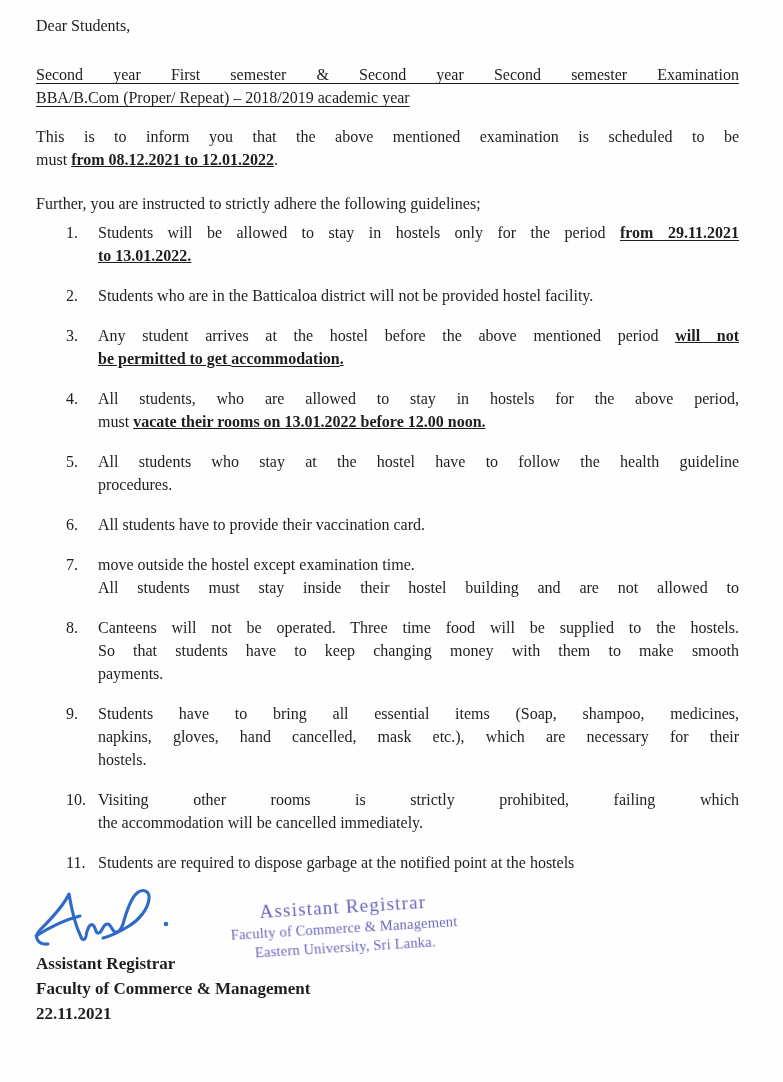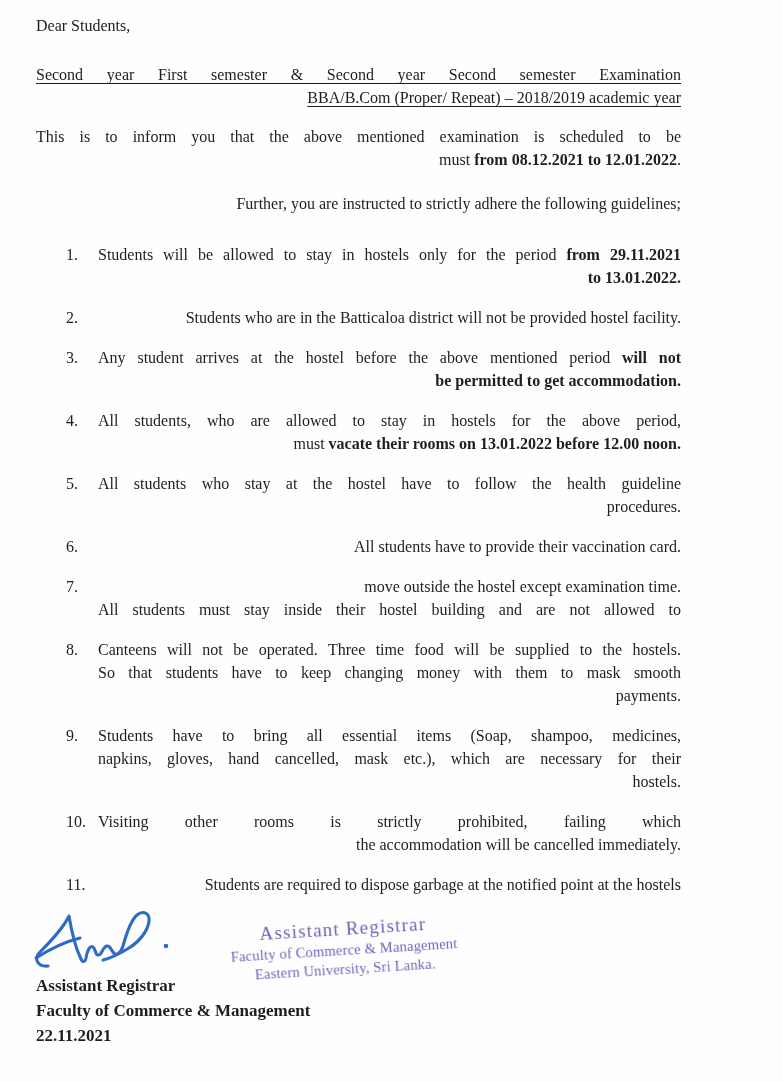--- a/index.html
+++ b/index.html
@@ -15,34 +15,34 @@
     background: #fefefe;
     color: var(--text);
     font-family: "Liberation Serif", "DejaVu Serif", serif;
     font-size: 16px;
     overflow: hidden;
   }
   .doc {
     position: relative;
     width: 783px;
     height: 1082px;
-    padding: 14px 102px 0 36px;
+    padding: 14px 44px 0 36px;
   }
-  .ln { line-height: 23px; min-height: 23px; text-align: right; }
+  .ln { line-height: 23px; min-height: 23px; }
   .jl { text-align: justify; text-align-last: justify; }
-  .b  { font-weight: 700; }
+  .b  { font-weight: 700; text-decoration: underline; }
   .u  { text-underline-offset: 2px; }
 
   .salutation { line-height: 23px; margin-bottom: 26px; }
 
   .heading { font-weight: 400; margin-bottom: 16px; }
   .heading .ln { text-decoration: underline; text-underline-offset: 3px; }
 
   .para1 { margin-bottom: 21px; }
-  .para2 { margin-bottom: 28px; }
+  .para2 { margin-bottom: 6px; }
 
   .list .li { display: flex; margin-bottom: 17px; padding-left: 30px; }
   .list .num { flex: 0 0 32px; width: 32px; line-height: 23px; }
   .list .itext { flex: 1; min-width: 0; }
 
   .sig-area { position: relative; height: 158px; }
   .sig-svg { position: absolute; left: -8px; top: -4px; }
   .stamp {
     position: absolute;
     left: 170px;
@@ -126,21 +126,21 @@
         <div class="num">7.</div>
         <div class="itext">
           <div class="ln"><span>move outside the hostel except examination time.</span></div>
           <div class="ln jl"><span>All students must stay inside their hostel building and are not allowed to</span></div>
         </div>
       </div>
       <div class="li">
         <div class="num">8.</div>
         <div class="itext">
           <div class="ln jl"><span>Canteens will not be operated. Three time food will be supplied to the hostels.</span></div>
-          <div class="ln jl"><span>So that students have to keep changing money with them to mask smooth</span></div>
+          <div class="ln jl"><span>So that students have to keep changing money with them to make smooth</span></div>
           <div class="ln"><span>payments.</span></div>
         </div>
       </div>
       <div class="li">
         <div class="num">9.</div>
         <div class="itext">
           <div class="ln jl"><span>Students have to bring all essential items (Soap, shampoo, medicines,</span></div>
           <div class="ln jl"><span>napkins, gloves, hand cancelled, mask etc.), which are necessary for their</span></div>
           <div class="ln"><span>hostels.</span></div>
         </div>

